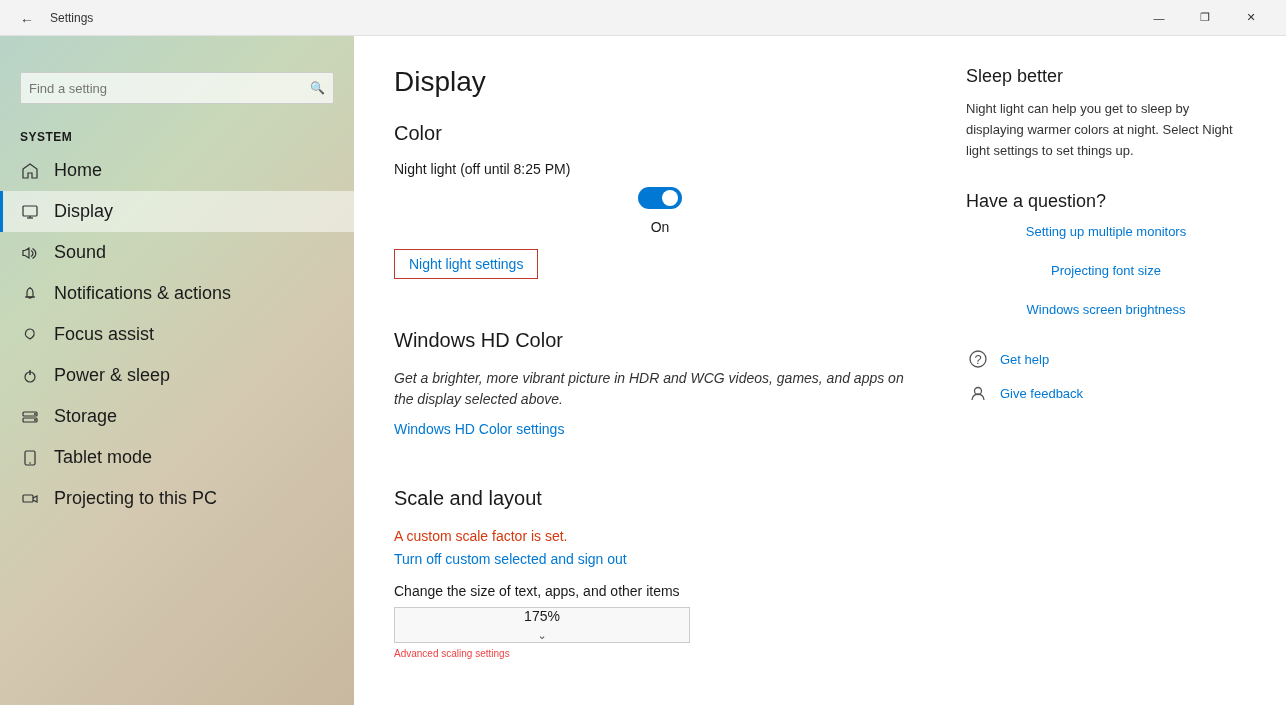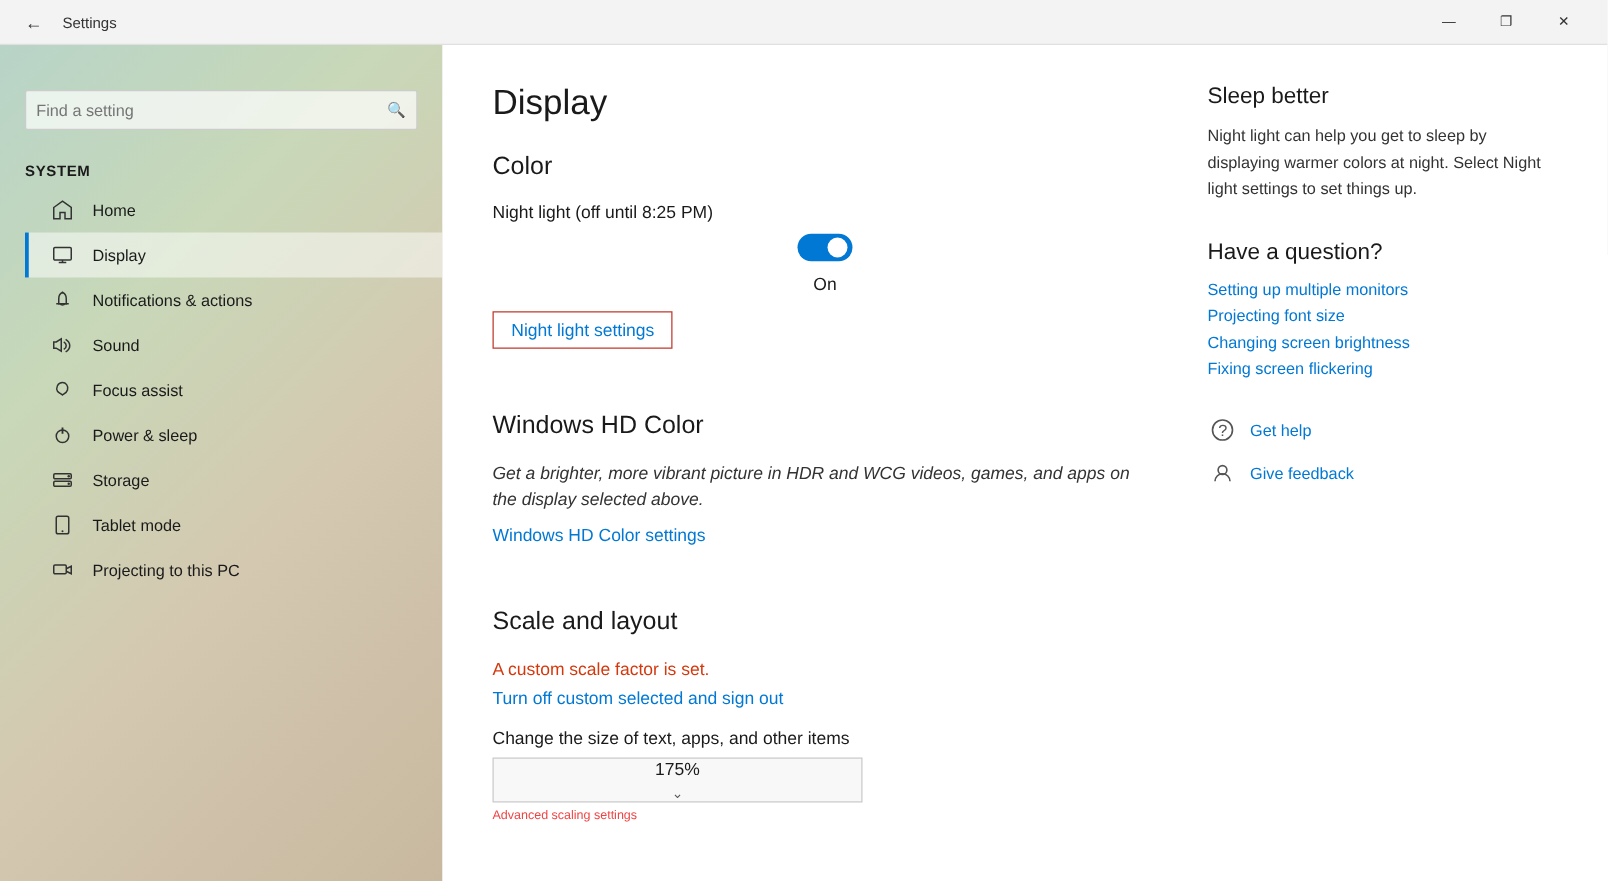--- a/index.html
+++ b/index.html
@@ -57,23 +57,22 @@
     }
     .search-icon { color: #666; font-size: 12px; }
 
     .sidebar-section-label {
       padding: 16px 20px 6px 20px;
       font-size: 12px; font-weight: 700; color: #1a1a1a; text-transform: uppercase; letter-spacing: 0.5px;
     }
 
     .nav-item {
       display: flex; align-items: center; padding: 10px 20px;
-      cursor: pointer; color: #1a1a1a; font-size: 13px;
+      cursor: pointer; color: #1a1a1a; font-size: 18px;
       position: relative;
-      margin-left: 20px;
     }
     .nav-item.active {
       background: rgba(255,255,255,0.5);
     }
     .nav-item.active::before {
       content: '';
       position: absolute;
       left: 0; top: 0; bottom: 0;
       width: 3px;
       background: #0078d4;
@@ -139,21 +138,21 @@
       cursor: pointer; font-size: 14px; color: #1a1a1a; flex-direction: column;
     }
     .dropdown-arrow { font-size: 11px; color: #555; }
 
     .advanced-link { color: #ef4444; font-size: 10px; cursor: pointer; display: inline-block; }
 
     
     .side-help-title { font-size: 18px; font-weight: 400; color: #1a1a1a; margin-bottom: 12px; }
     .side-help-text { font-size: 13px; color: #333; line-height: 1.6; margin-bottom: 30px; }
     .have-question { font-size: 18px; font-weight: 400; color: #1a1a1a; margin-bottom: 12px; }
-    .help-links { display: flex; flex-direction: column; gap: 6px; margin-bottom: 30px; }
+    .help-links { display: flex; flex-direction: column; gap: 24px; margin-bottom: 30px; align-items: center; }
     .help-link { color: #0078d4; font-size: 13px; cursor: pointer; text-decoration: none; }
 
     .action-row { display: flex; align-items: center; gap: 10px; margin-bottom: 10px; cursor: pointer; }
     .action-icon { width: 24px; height: 24px; display: flex; align-items: center; justify-content: center; }
     .action-label { color: #0078d4; font-size: 13px; cursor: pointer; }
 
     
     .content::-webkit-scrollbar { width: 6px; }
     .content::-webkit-scrollbar-track { background: #f0f0f0; }
     .content::-webkit-scrollbar-thumb { background: #ccc; border-radius: 3px; }
@@ -202,38 +201,38 @@
             <path d="M5 14H11" stroke="#333" stroke-width="1.2"></path>
             <path d="M8 12V14" stroke="#333" stroke-width="1.2"></path>
           </svg>
       </span>
       <span>Display</span>
     </div>
 
     <div class="nav-item">
       <span class="nav-icon">
         <svg width="16" height="16" viewBox="0 0 16 16" fill="none">
+            <path d="M3 5.5H1V10.5H3L7 13V3L3 5.5Z" stroke="#333" stroke-width="1.2" fill="none"></path>
+            <path d="M9 5.5C10.2 6.2 11 7.3 11 8.5C11 9.7 10.2 10.8 9 11.5" stroke="#333" stroke-width="1.2"></path>
+            <path d="M10.5 3.5C12.5 4.7 13.8 6.5 13.8 8.5C13.8 10.5 12.5 12.3 10.5 13.5" stroke="#333" stroke-width="1.2"></path>
+          </svg>
+      </span>
+      <span>Sound</span>
+    </div>
+
+    <div class="nav-item">
+      <span class="nav-icon">
+        <svg width="16" height="16" viewBox="0 0 16 16" fill="none">
             <path d="M8 2C8 2 5 3 5 7V11H11V7C11 3 8 2 8 2Z" stroke="#333" stroke-width="1.2" fill="none"></path>
             <path d="M3 11H13" stroke="#333" stroke-width="1.2"></path>
             <path d="M6.5 11C6.5 12.4 9.5 12.4 9.5 11" stroke="#333" stroke-width="1.2"></path>
             <circle cx="8" cy="2" r="0.8" fill="#333"></circle>
           </svg>
       </span>
       <span>Notifications &amp; actions</span>
-    </div>
-
-    <div class="nav-item">
-      <span class="nav-icon">
-        <svg width="16" height="16" viewBox="0 0 16 16" fill="none">
-            <path d="M3 5.5H1V10.5H3L7 13V3L3 5.5Z" stroke="#333" stroke-width="1.2" fill="none"></path>
-            <path d="M9 5.5C10.2 6.2 11 7.3 11 8.5C11 9.7 10.2 10.8 9 11.5" stroke="#333" stroke-width="1.2"></path>
-            <path d="M10.5 3.5C12.5 4.7 13.8 6.5 13.8 8.5C13.8 10.5 12.5 12.3 10.5 13.5" stroke="#333" stroke-width="1.2"></path>
-          </svg>
-      </span>
-      <span>Sound</span>
     </div>
 
     <div class="nav-item">
       <span class="nav-icon">
         <svg width="16" height="16" viewBox="0 0 16 16" fill="none">
             <path d="M8 2C10.5 2 13 4.5 12 8C11.5 10 9.5 11 8 12C7 11 5 10.5 4 9C2.5 6.5 4 2 8 2Z" stroke="#333" stroke-width="1.2" fill="none"></path>
           </svg>
       </span>
       <span>Focus assist</span>
     </div>
@@ -330,22 +329,21 @@
 
     <div class="side-panel">
       <h3 class="side-help-title">Sleep better</h3>
       <p class="side-help-text">Night light can help you get to sleep by displaying warmer colors at night. Select Night light settings to set things up.</p>
 
       <h3 class="have-question">Have a question?</h3>
 
       <div class="help-links">
         <a class="help-link">Setting up multiple monitors</a>
         <a class="help-link">Projecting font size</a>
-        <a class="help-link">Changing screen brightness</a>
-        <a class="help-link">Fixing screen flickering</a>
+        <a class="help-link">Windows screen brightness</a>
       </div>
 
       <div class="action-row">
         <div class="action-icon">
           <svg width="20" height="20" viewBox="0 0 20 20" fill="none">
               <circle cx="10" cy="10" r="8" stroke="#555" stroke-width="1.3"></circle>
               <text x="6.5" y="15" font-size="13" fill="#555">?</text>
             </svg>
         </div>
         <span class="action-label">Get help</span>

